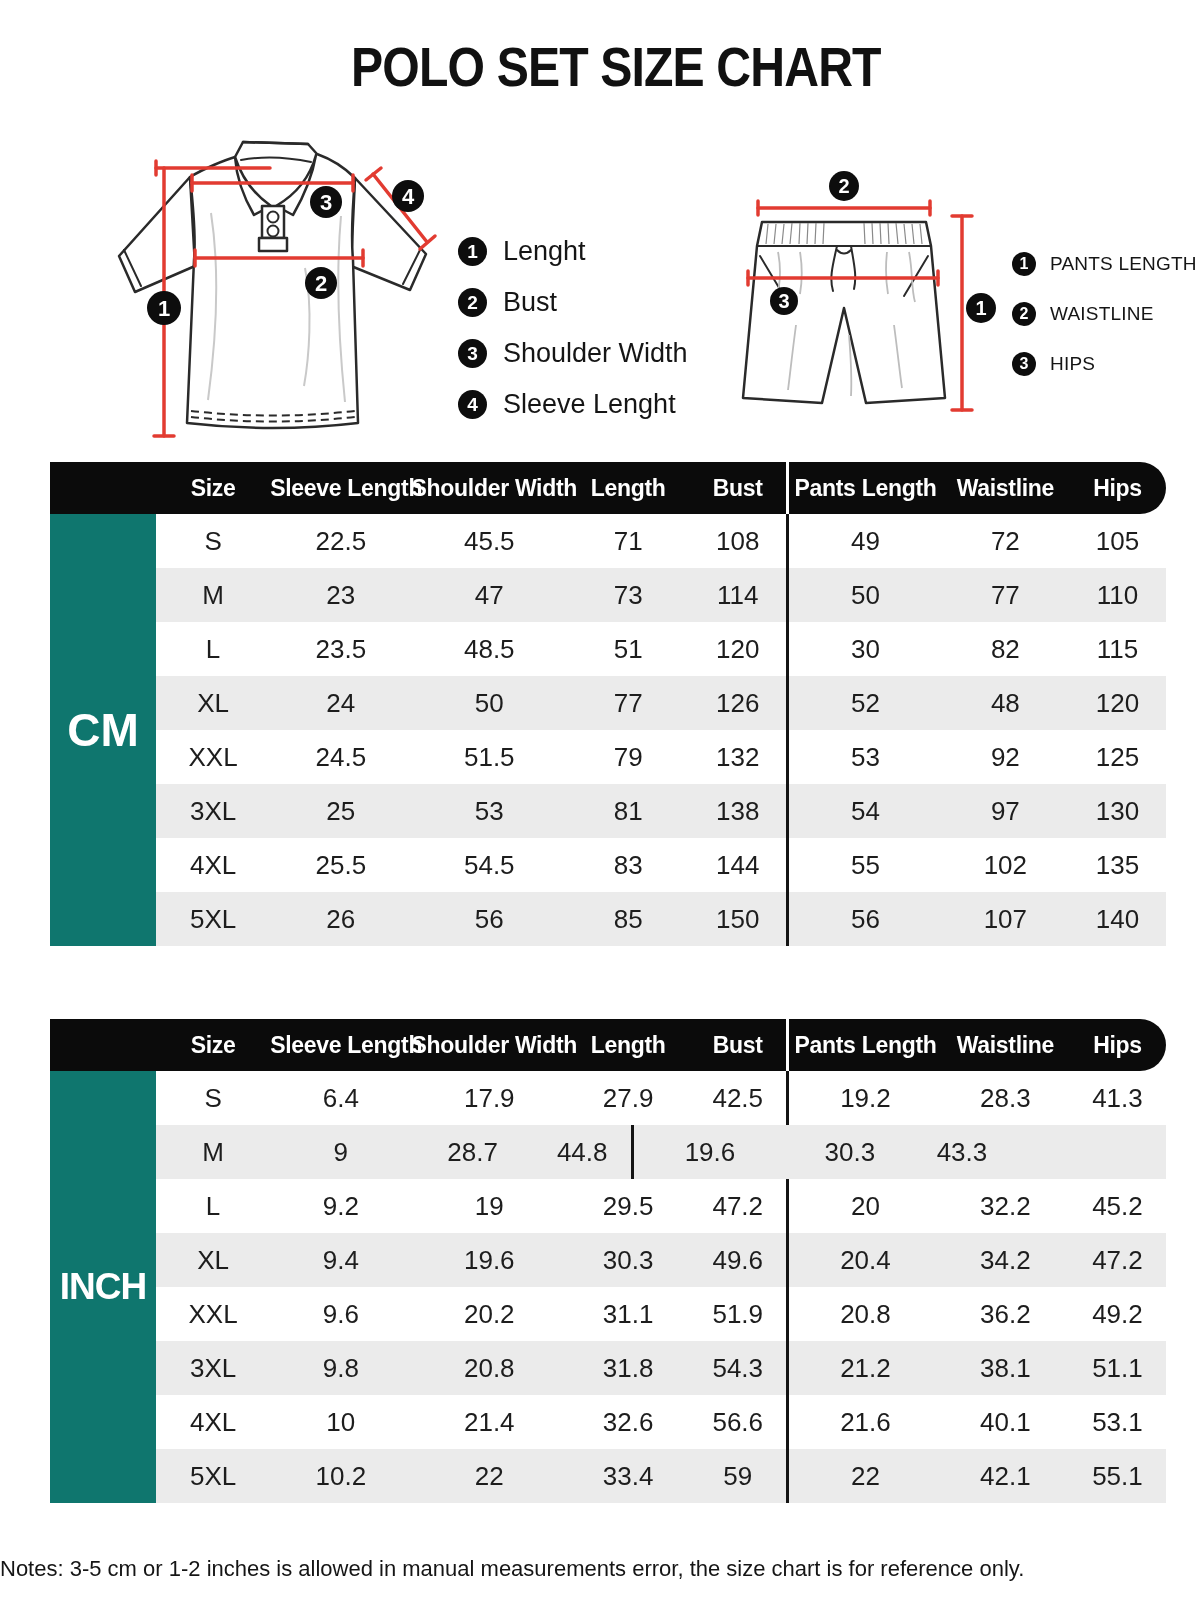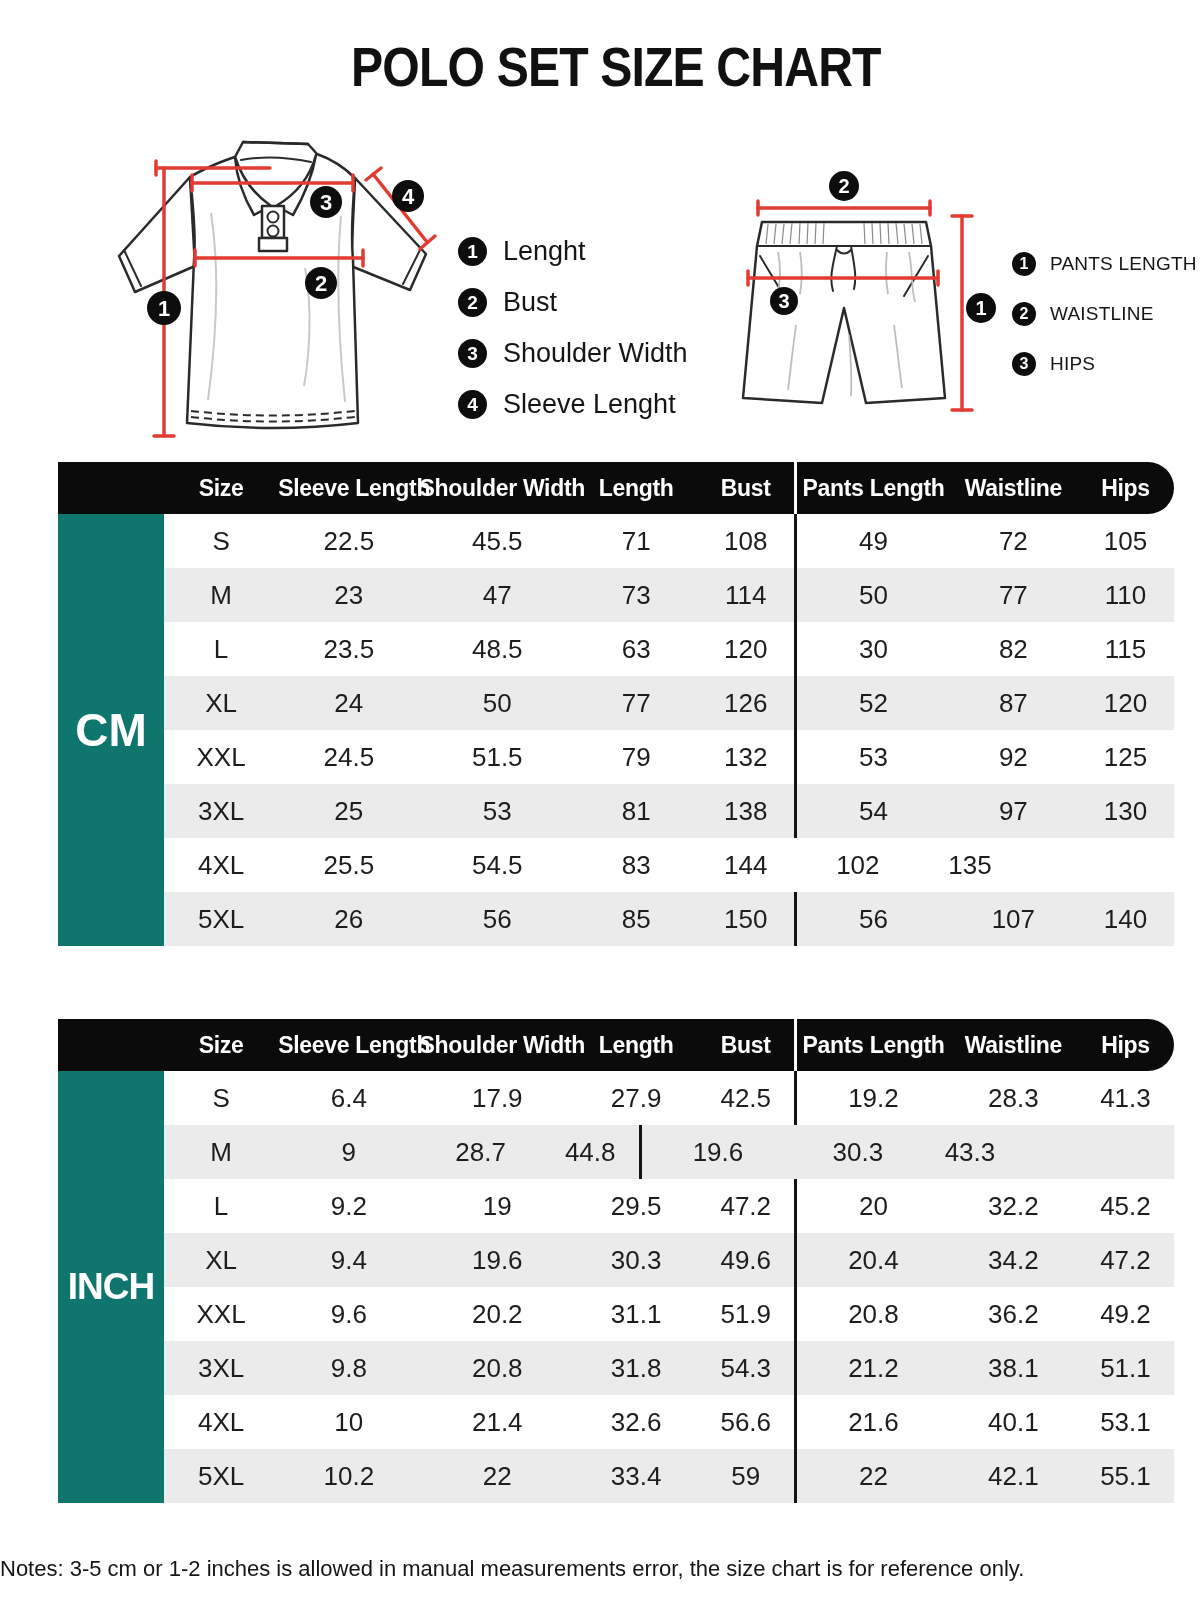--- a/index.html
+++ b/index.html
@@ -23,21 +23,21 @@
     display:inline-flex;align-items:center;justify-content:center;border-radius:50%;
     background:#0d0d0d;color:#fff;font-weight:bold;flex:0 0 auto;
   }
   #polo-legend{left:458px;top:236px;gap:20px;}
   #polo-legend .badge{width:29px;height:29px;font-size:19px;}
   #polo-legend .legend-label{font-size:27px;margin-left:16px;color:#151515;}
   #shorts-legend{left:1012px;top:252px;gap:26px;}
   #shorts-legend .badge{width:24px;height:24px;font-size:16px;}
   #shorts-legend .legend-label{font-size:19px;margin-left:14px;letter-spacing:0.2px;color:#151515;}
   
-  .size-table{position:absolute;left:58px;width:1116px;}
+  .size-table{position:absolute;left:50px;width:1116px;}
   #cm-table{top:462px;}
   #inch-table{top:1019px;}
   .thead{
     display:flex;height:52px;background:#0b0b0b;border-radius:0 27px 27px 0;
     padding-left:106px;box-sizing:border-box;align-items:center;
   }
   .hcell{
     color:#fff;font-weight:bold;font-size:23px;letter-spacing:-0.3px;
     text-align:center;box-sizing:border-box;height:52px;line-height:52px;white-space:nowrap;
   }
@@ -240,34 +240,34 @@
             <div class="cell c3">73</div>
             <div class="cell c4">114</div>
             <div class="cell c5">50</div>
             <div class="cell c6">77</div>
             <div class="cell c7">110</div>
           </div>
           <div class="trow">
             <div class="cell c0">L</div>
             <div class="cell c1">23.5</div>
             <div class="cell c2">48.5</div>
-            <div class="cell c3">63</div>
+            <div class="cell c3">51</div>
             <div class="cell c4">120</div>
             <div class="cell c5">30</div>
             <div class="cell c6">82</div>
             <div class="cell c7">115</div>
           </div>
           <div class="trow alt">
             <div class="cell c0">XL</div>
             <div class="cell c1">24</div>
             <div class="cell c2">50</div>
             <div class="cell c3">77</div>
             <div class="cell c4">126</div>
             <div class="cell c5">52</div>
-            <div class="cell c6">87</div>
+            <div class="cell c6">48</div>
             <div class="cell c7">120</div>
           </div>
           <div class="trow">
             <div class="cell c0">XXL</div>
             <div class="cell c1">24.5</div>
             <div class="cell c2">51.5</div>
             <div class="cell c3">79</div>
             <div class="cell c4">132</div>
             <div class="cell c5">53</div>
             <div class="cell c6">92</div>
@@ -282,20 +282,21 @@
             <div class="cell c5">54</div>
             <div class="cell c6">97</div>
             <div class="cell c7">130</div>
           </div>
           <div class="trow">
             <div class="cell c0">4XL</div>
             <div class="cell c1">25.5</div>
             <div class="cell c2">54.5</div>
             <div class="cell c3">83</div>
             <div class="cell c4">144</div>
+            <div class="cell c5">55</div>
             <div class="cell c6">102</div>
             <div class="cell c7">135</div>
           </div>
           <div class="trow alt">
             <div class="cell c0">5XL</div>
             <div class="cell c1">26</div>
             <div class="cell c2">56</div>
             <div class="cell c3">85</div>
             <div class="cell c4">150</div>
             <div class="cell c5">56</div>

